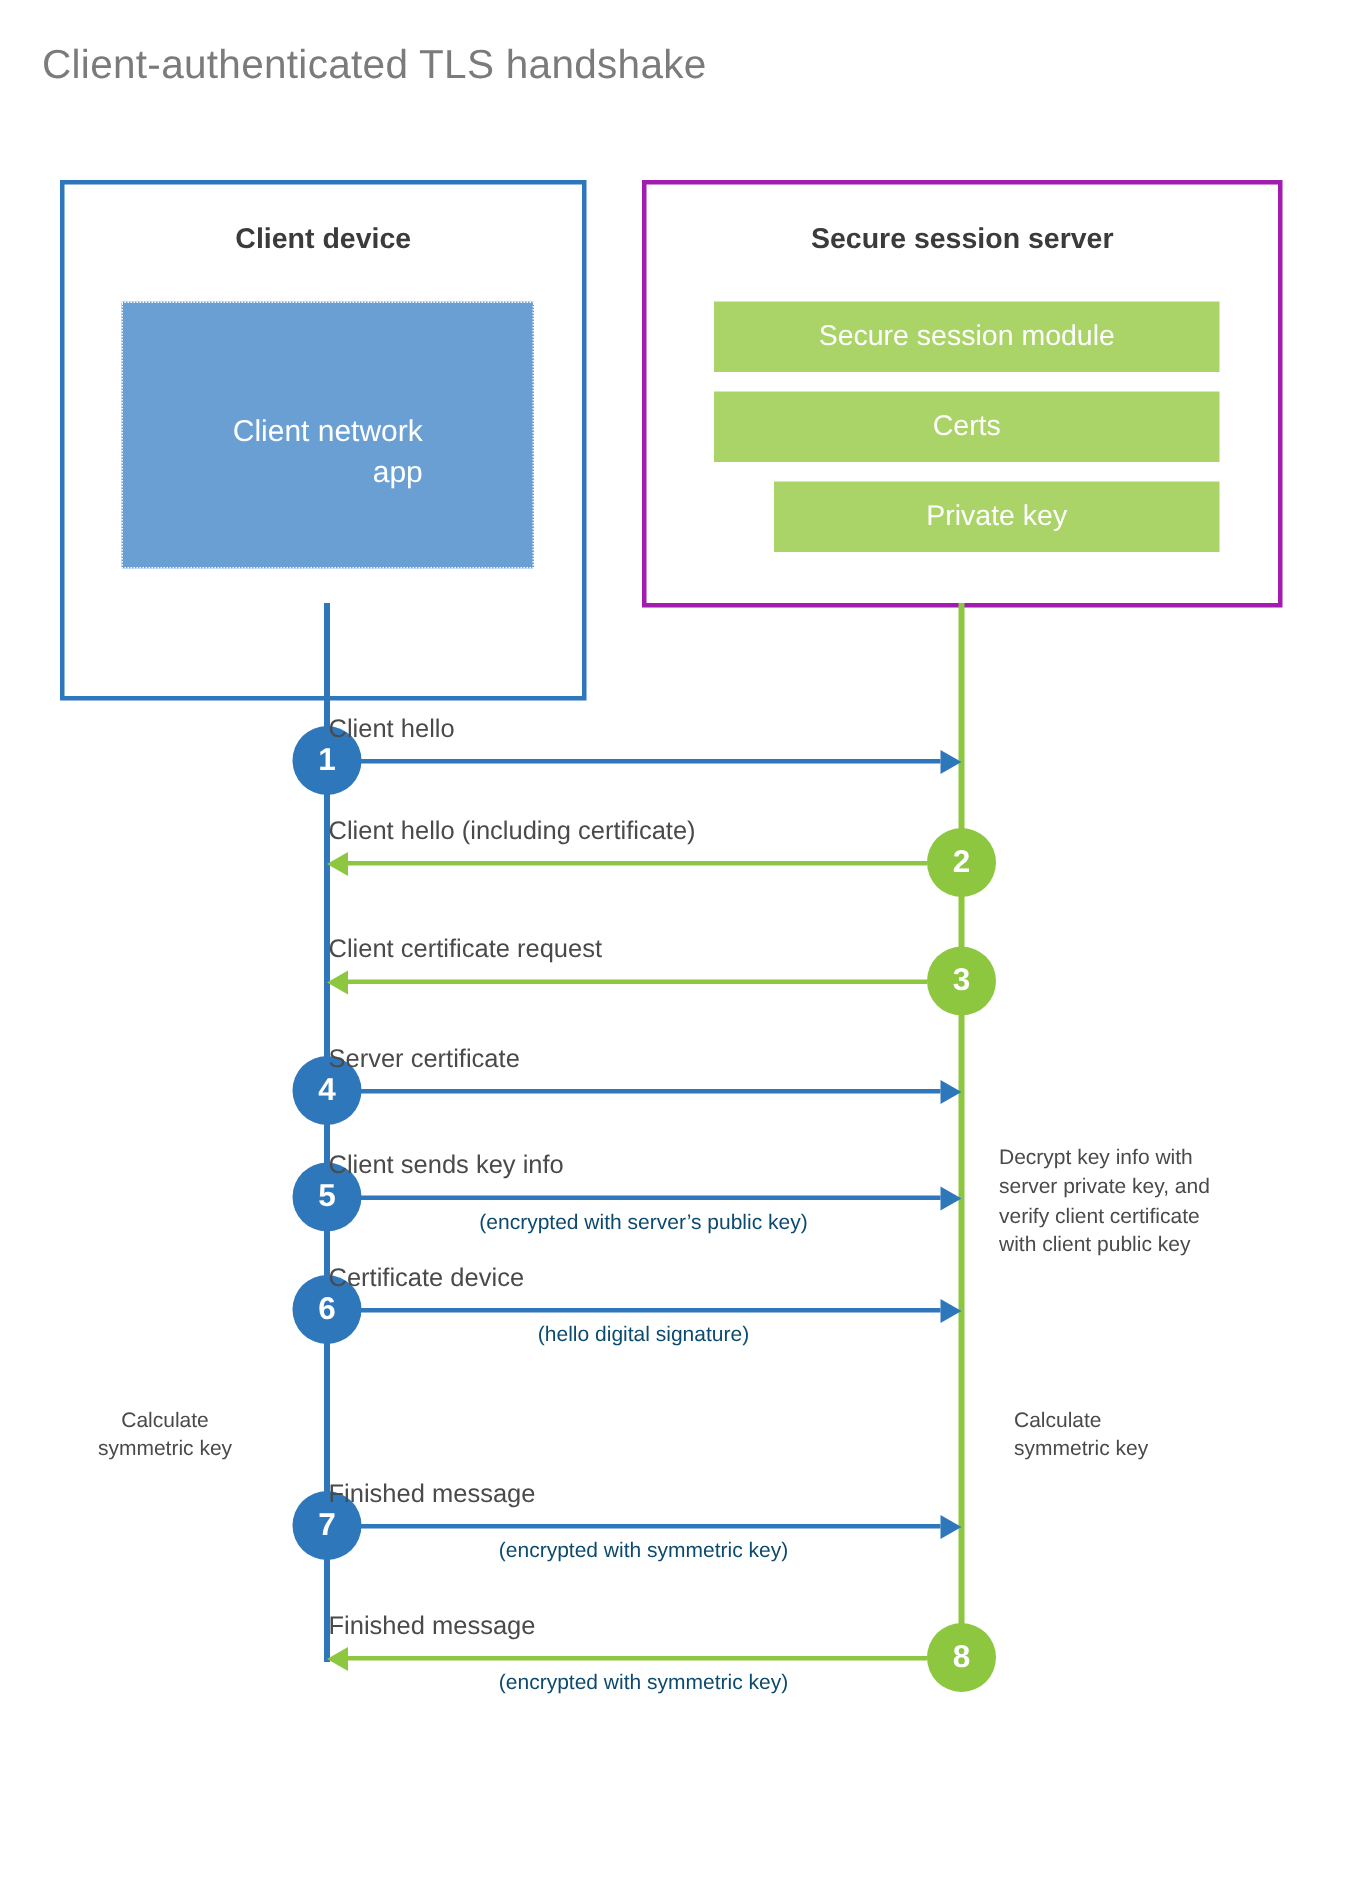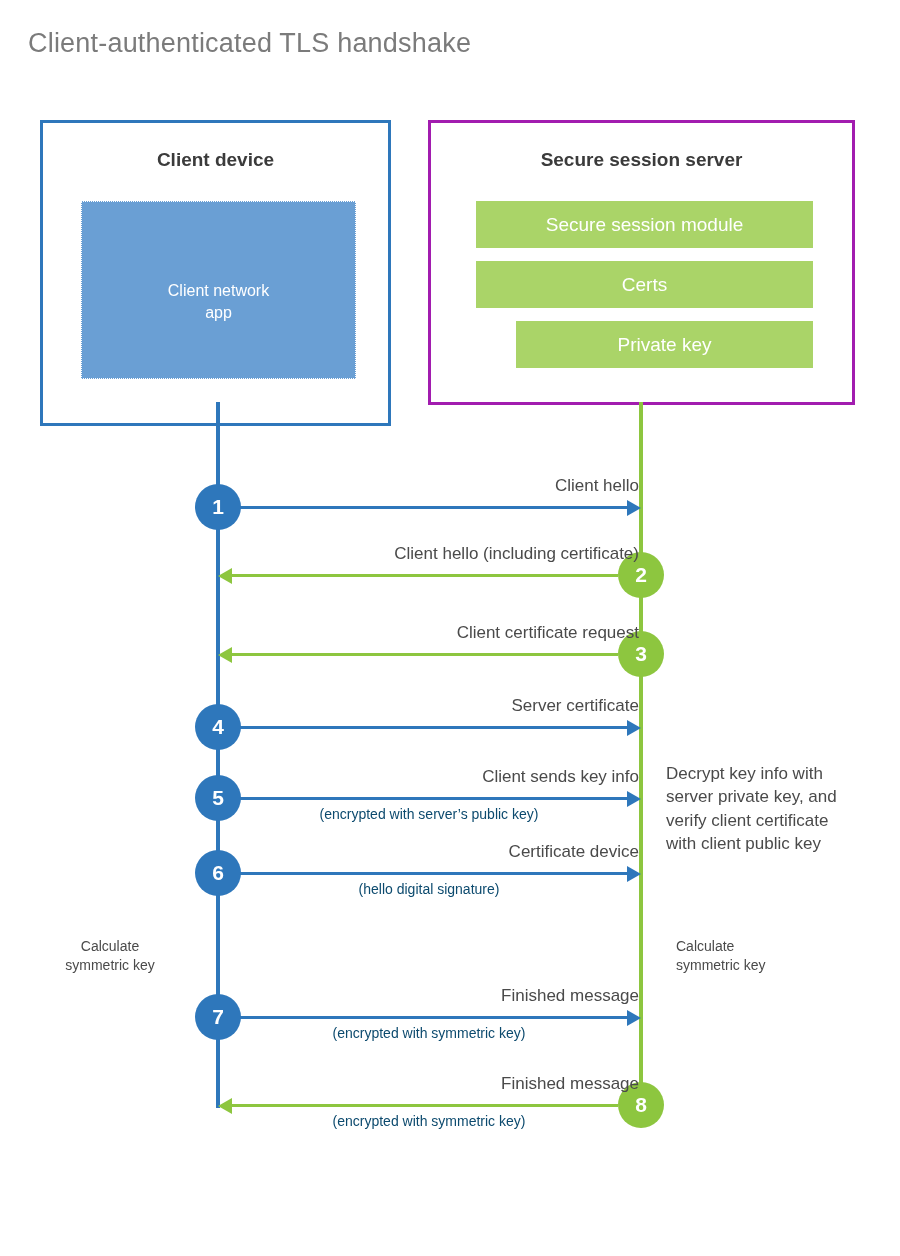--- a/index.html
+++ b/index.html
@@ -36,21 +36,21 @@
   
   .actor-box {
     position: absolute;
     background: #ffffff;
     box-sizing: border-box;
   }
   .actor-box.client {
     left: 40px;
     top: 120px;
     width: 351px;
-    height: 306px;
+    height: 347px;
     border: 3px solid #2e77bb;
     padding-left: 44px;
   }
   .actor-box.server {
     left: 428px;
     top: 120px;
     width: 427px;
     height: 285px;
     border: 3px solid #a21caf;
   }
@@ -74,22 +74,22 @@
     height: 178px;
     background: #6a9fd4;
     border: 1px dotted #ffffff;
     box-sizing: border-box;
     display: flex;
     align-items: center;
     justify-content: center;
   }
   .client-app-label {
     color: #ffffff;
-    font-size: 16px;
-    text-align: center;
+    font-size: 20px;
+    text-align: right;
     line-height: 1.35;
     padding: 0 12px;
     margin-top: 24px;
   }
 
   
   .server-bars {
     position: absolute;
     left: 45px;
     top: 78px;
@@ -165,41 +165,41 @@
     font-weight: bold;
   }
   .step-badge.blue  { background: #2e77bb; left: 195px; }
   .step-badge.green { background: #8dc63f; left: 618px; }
 
   
   .step-label {
     position: absolute;
     width: 420px;
     left: 219px;
-    text-align: right;
+    text-align: left;
     font-size: 17px;
     color: #4a4a4a;
     top: -31px;
     white-space: nowrap;
   }
   .step-sublabel {
     position: absolute;
     width: 420px;
     left: 219px;
     text-align: center;
     font-size: 14px;
     color: #0c4a6e;
     top: 8px;
     white-space: nowrap;
   }
 
   
   .side-note {
     position: absolute;
-    font-size: 17px;
+    font-size: 14px;
     color: #4a4a4a;
     line-height: 1.38;
     white-space: pre-line;
   }
   .side-note.right-note {
     left: 666px;
     top: 762px;
     text-align: left;
     width: 220px;
   }

